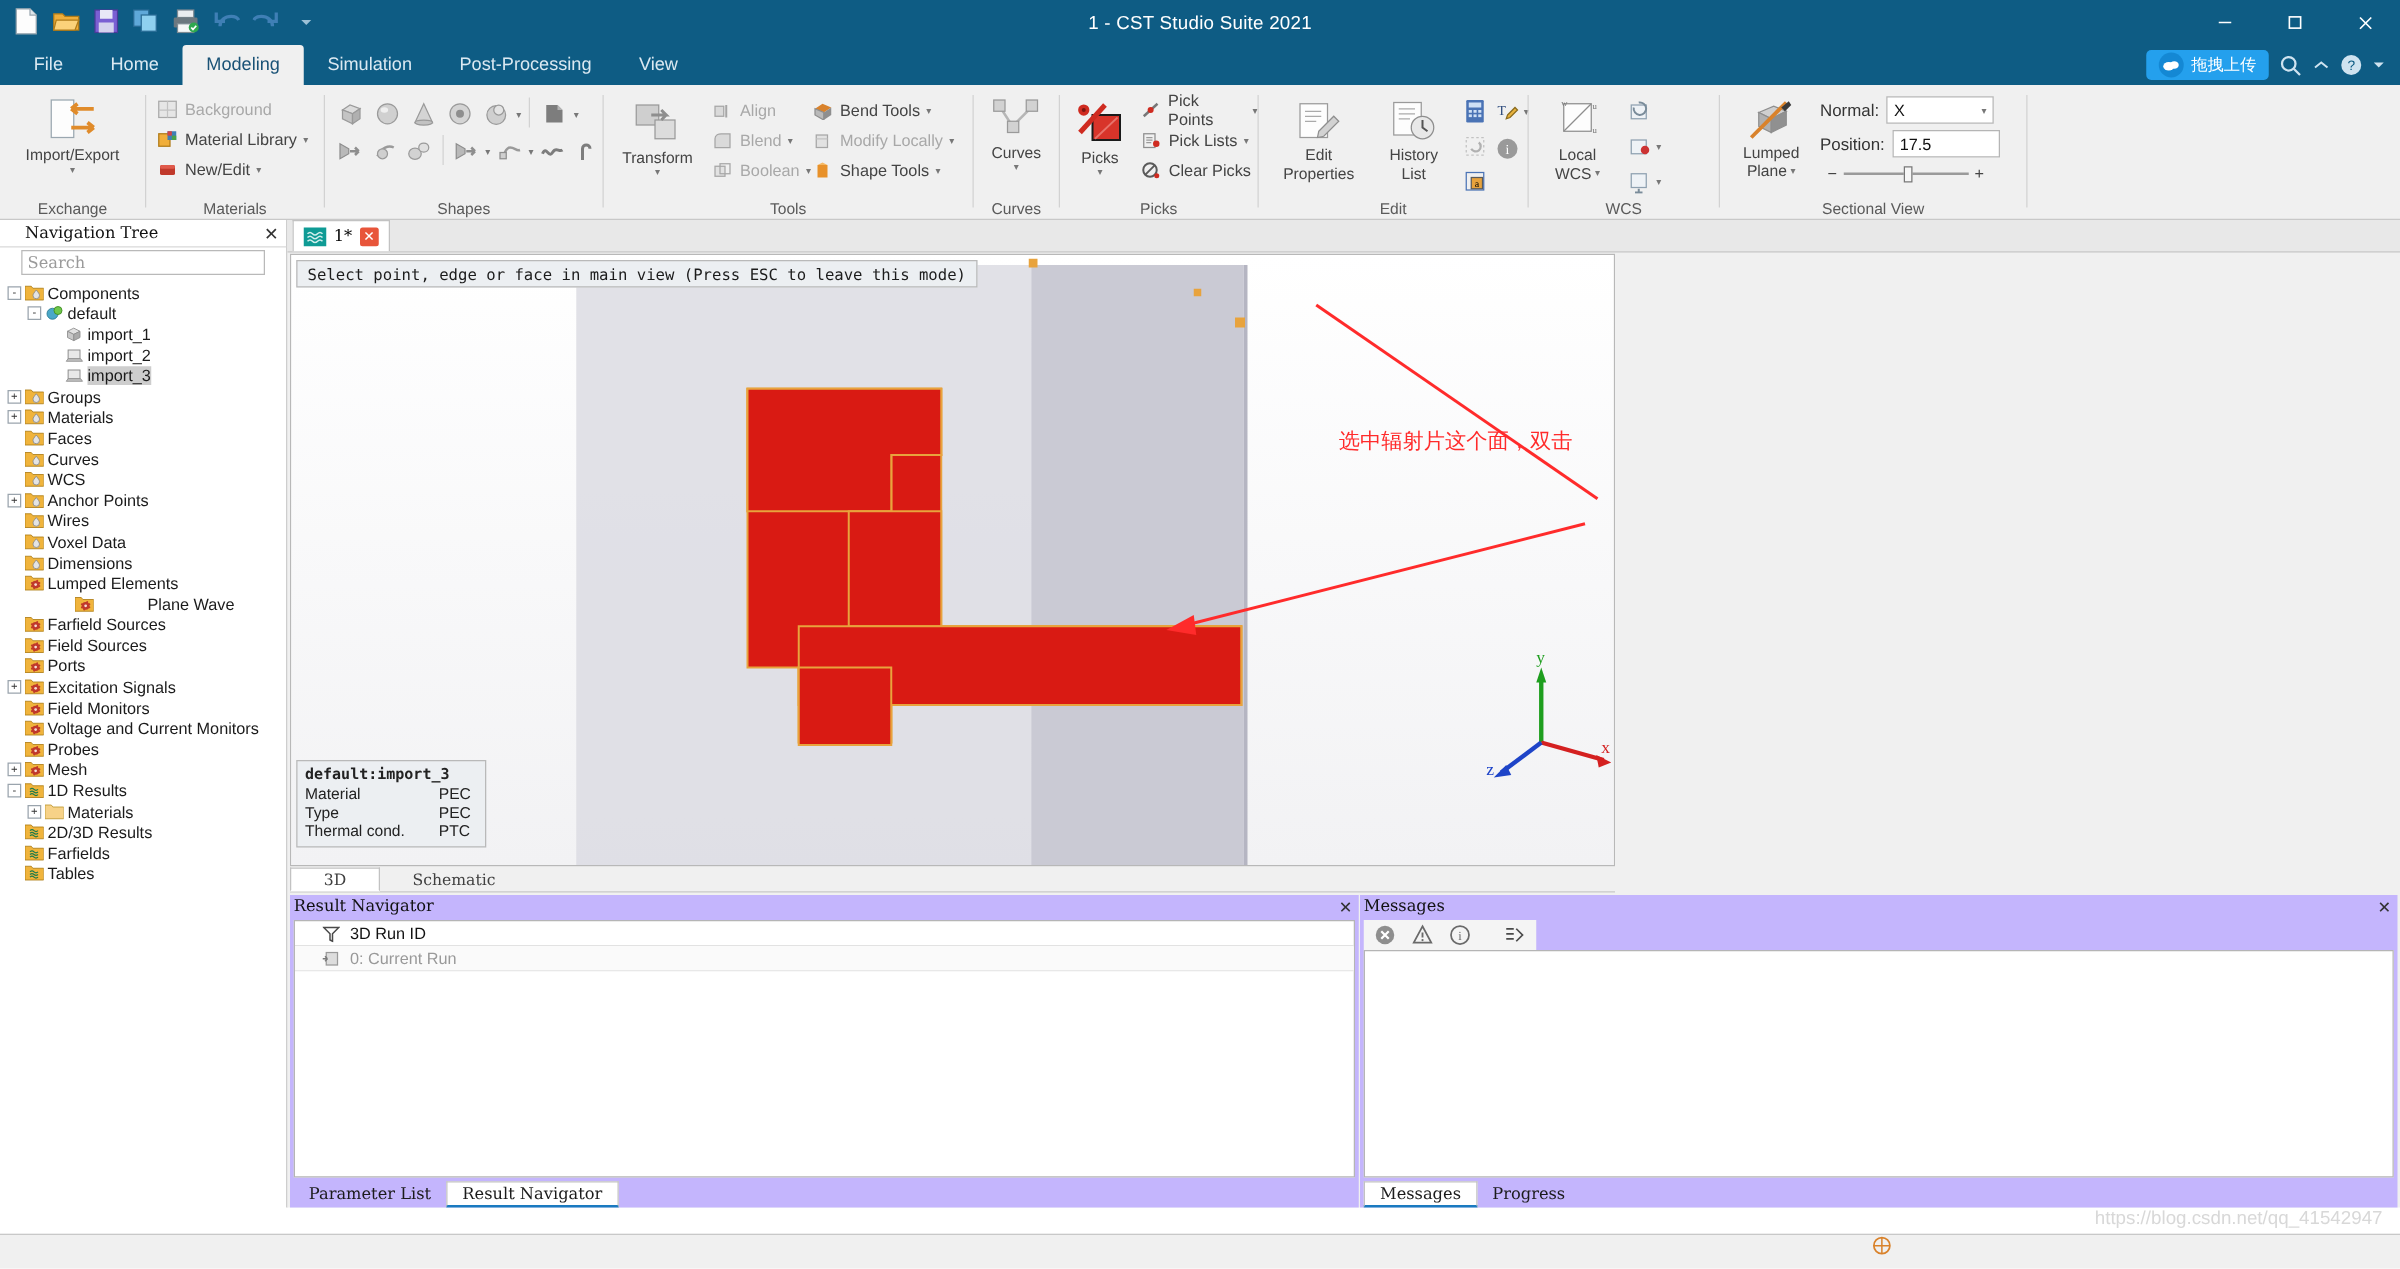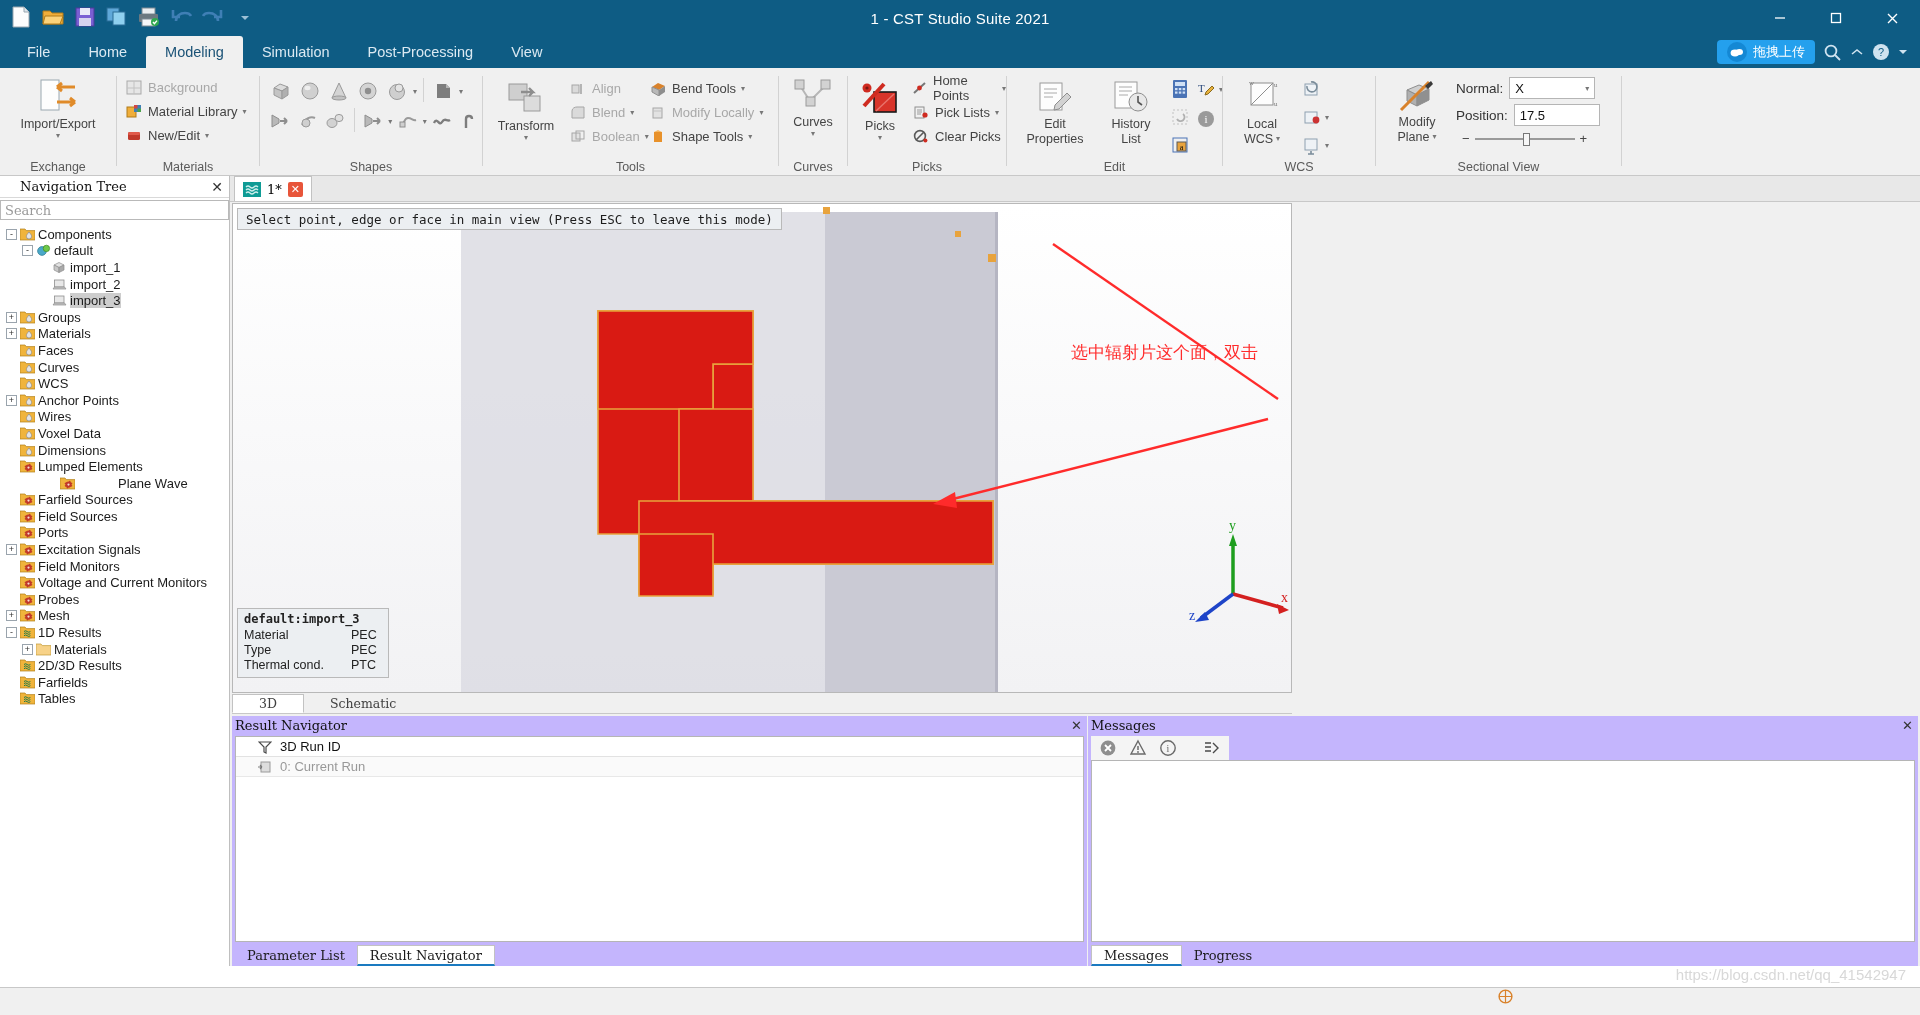--- a/index.html
+++ b/index.html
@@ -74,21 +74,21 @@
     border:1px solid #b5b5b5; background:#fff; height:22px; min-width:86px;
     display:flex; align-items:center; padding:0 5px; font-size:13px; color:#111;
   }
 
   
   .navpanel { position:absolute; left:0; top:176px; width:230px; height:790px; background:#fff;
               border-right:1px solid #bfbfbf; }
   .nav-title { height:22px; display:flex; align-items:center; padding-left:20px;
      font-family:"DejaVu Serif", serif; font-size:13px; color:#111; border-bottom:1px solid #d9d9d9;}
   .nav-close { position:absolute; right:6px; top:3px; font-size:14px; color:#333; }
-  .nav-search { margin:2px 0; height:20px; border:1px solid #b9b9b9; background:#fff;
+  .nav-search { margin:2px 17px; height:20px; border:1px solid #b9b9b9; background:#fff;
      display:flex; align-items:center; padding-left:4px; font-size:13px; color:#9a9a9a;
      font-family:"DejaVu Serif", serif;}
   .tree { padding:4px 0 0 6px; font-size:13px; color:#1b1b1b; }
   .tnode { display:flex; align-items:center; height:16.6px; white-space:nowrap; }
   .texp { width:11px;height:11px;border:1px solid #9aa4ad; background:#fff; font-size:9px;
      line-height:9px; text-align:center; color:#333; margin-right:3px; flex:none;}
   .tspace { width:14px; flex:none; }
   .tlabel { margin-left:3px; }
   .tlabel.sel { background:#cdcdcd; }
   .folder { width:15px;height:13px; flex:none; }
@@ -535,21 +535,21 @@
         </div>
       </div>
       <div style="position:absolute;left:64px;top:8px;">
         <div class="smrow">
           <span class="ic">
             <svg width="16" height="15" viewBox="0 0 16 15">
                 <path d="M2 12L13 2" stroke="#777" stroke-width="2"></path>
                 <circle cx="7.5" cy="7" r="2.4" fill="#cf2b20"></circle>
               </svg>
           </span>
-          <span>Home Points</span>
+          <span>Pick Points</span>
           <span class="caret">▾</span>
         </div>
         <div class="smrow">
           <span class="ic">
             <svg width="16" height="15" viewBox="0 0 16 15">
                 <rect x="2" y="2" width="9" height="11" fill="#f0f0f0" stroke="#8e8e8e"></rect>
                 <path d="M4 5h5M4 7h5M4 9h4" stroke="#9a9a9a"></path>
                 <circle cx="12" cy="10" r="2.6" fill="#cf2b20"></circle>
               </svg>
           </span>
@@ -695,21 +695,21 @@
     <div class="rgroup" style="left:1376px;width:245px;">
       <div style="position:absolute;left:8px;top:6px;width:66px;">
         <div class="bigbtn">
           <svg width="44" height="34" viewBox="0 0 44 34">
               <path d="M12 10l12-5 10 4-12 6z" fill="#cfcfcf" stroke="#8e8e8e"></path>
               <path d="M12 10v11l10 5V15z" fill="#b0b0b0" stroke="#8e8e8e"></path>
               <path d="M22 15v11l12-6V9z" fill="#909090" stroke="#8e8e8e"></path>
               <path d="M6 30L34 2" stroke="#d9822b" stroke-width="3"></path>
               <path d="M30 6l6-5 2 3-5 5z" fill="#3a3a3a"></path>
             </svg>
-          <span class="lbl">Modify</span>
+          <span class="lbl">Lumped</span>
           <span style="display:flex;align-items:center;gap:3px;">
             <span class="lbl">Plane</span>
             <span class="caret">▾</span>
           </span>
         </div>
       </div>
       <div style="position:absolute;left:80px;top:9px;">
         <div style="display:flex;align-items:center;gap:6px;margin-bottom:5px;">
           <span class="field-lbl">Normal:</span>
           <span class="field-box" style="width:80px;justify-content:space-between;">

